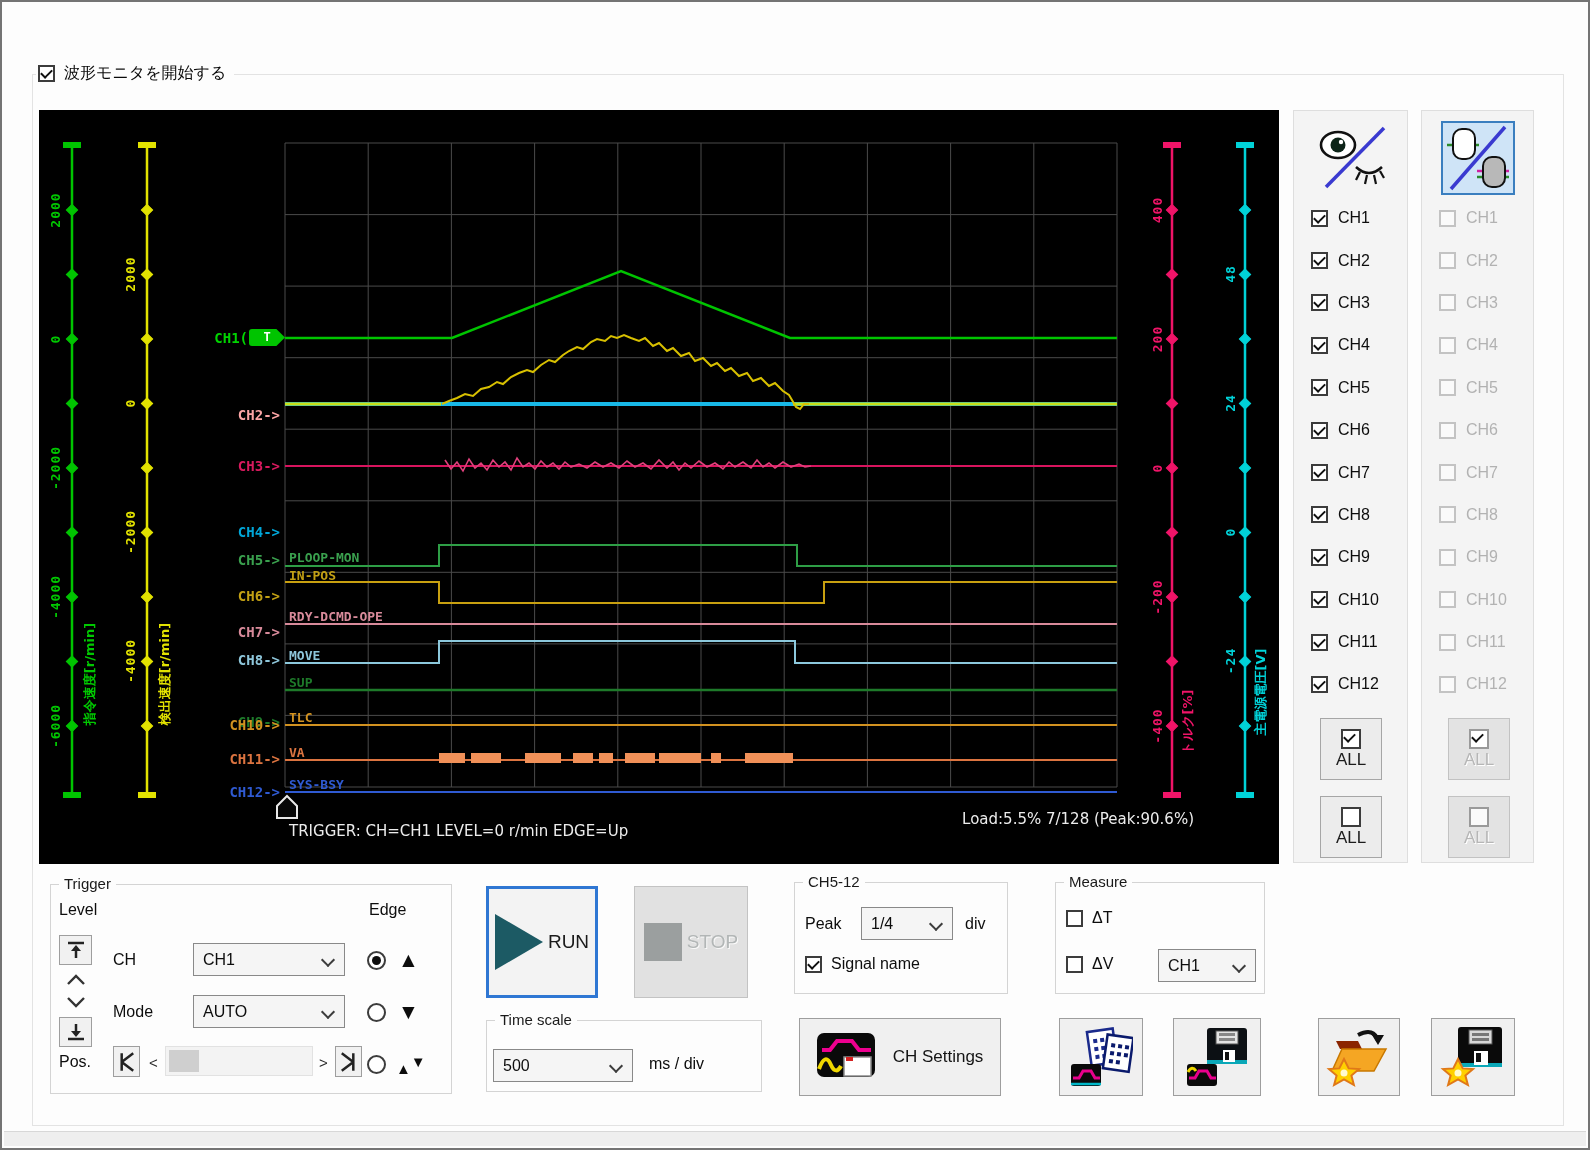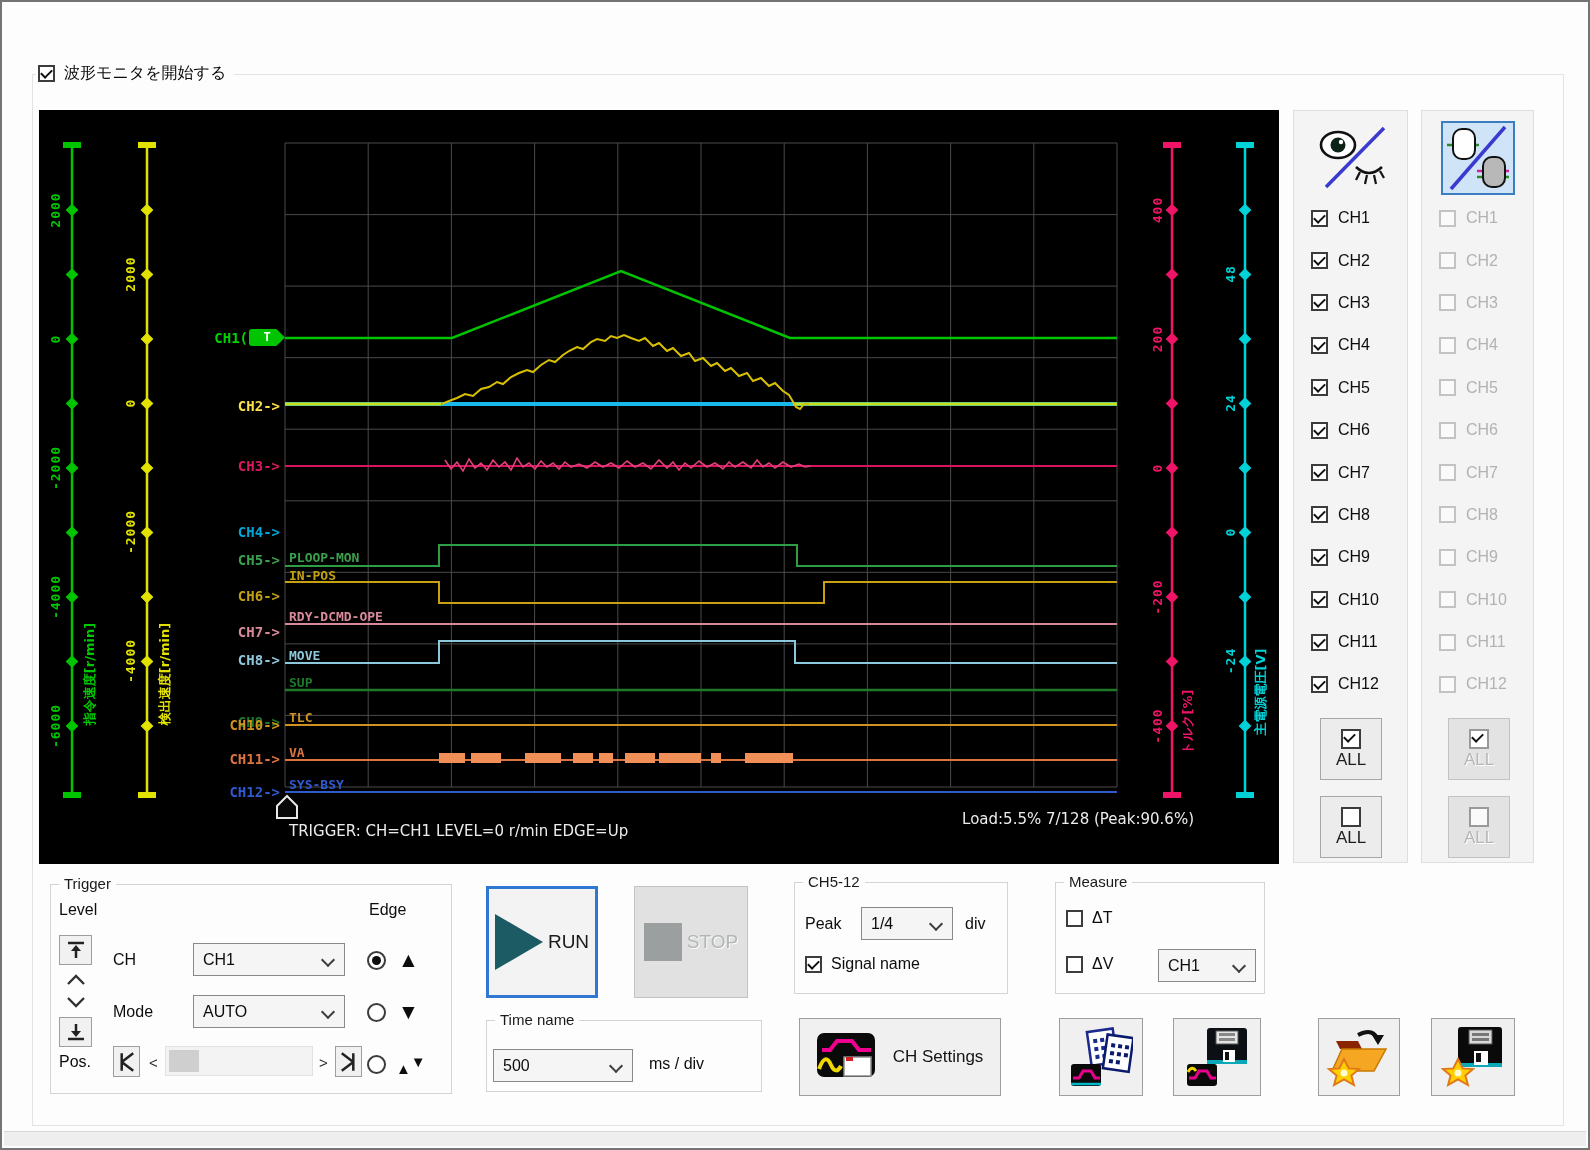--- a/index.html
+++ b/index.html
@@ -222,21 +222,21 @@
 
     
     <span class="vtitle ax-green" style="left:-45px;top:556px">指令速度[r/min]</span>
     <span class="vtitle ax-yellow" style="left:30px;top:556px">検出速度[r/min]</span>
     <span class="vtitle ax-pink" style="left:1053px;top:604px">トルク[%]</span>
     <span class="vtitle ax-cyan" style="left:1126px;top:574px">主電源電圧[V]</span>
 
     
     <div class="chlabel" style="top: 219px; width: 209px; color: rgb(0, 212, 0);">CH1(</div>
     <div class="tflag" style="left:210px;top:219px">T</div>
-    <div class="chlabel" style="top: 287px; color: #fde047;">CH2-&gt;</div>
+    <div class="chlabel" style="top: 296px; color: #fca5a5;">CH2-&gt;</div>
     <div class="chlabel" style="top: 347px; color: rgb(216, 26, 94);">CH3-&gt;</div>
     <div class="chlabel" style="top: 413px; color: rgb(0, 166, 216);">CH4-&gt;</div>
     <div class="chlabel" style="top: 441px; color: rgb(58, 160, 78);">CH5-&gt;</div>
     <div class="chlabel" style="top: 477px; color: rgb(194, 160, 20);">CH6-&gt;</div>
     <div class="chlabel" style="top: 513px; color: rgb(216, 138, 154);">CH7-&gt;</div>
     <div class="chlabel" style="top: 541px; color: rgb(142, 198, 218);">CH8-&gt;</div>
     <div class="chlabel" style="top: 571px; color: rgb(30, 122, 42); margin-top: 32px;">CH9-&gt;</div>
     <div class="chlabel" style="top: 606px; color: rgb(210, 146, 32);">CH10-&gt;</div>
     <div class="chlabel" style="top: 640px; color: rgb(220, 116, 64);">CH11-&gt;</div>
     <div class="chlabel" style="top: 673px; color: rgb(47, 90, 210);">CH12-&gt;</div>
@@ -482,21 +482,21 @@
   <div class="bigbtn run" style="left:484px;top:884px;width:112px;height:112px">
     <span class="play"></span>
     <span class="lbl">RUN</span>
   </div>
   <div class="bigbtn stop" style="left:632px;top:884px;width:114px;height:112px">
     <span class="stopsq"></span>
     <span class="lbl">STOP</span>
   </div>
 
   <div class="group" style="left:484px;top:1018px;width:276px;height:72px">
-    <span class="legend">Time name</span>
+    <span class="legend">Time scale</span>
     <div class="combo" style="left:6px;top:28px;width:140px"><span>500</span></div>
     <span class="flabel" style="left:162px;top:34px">ms / div</span>
   </div>
 
   <div class="group" style="left:792px;top:880px;width:214px;height:112px">
     <span class="legend">CH5-12</span>
     <span class="flabel" style="left:10px;top:32px">Peak</span>
     <div class="combo" style="left:66px;top:24px;width:92px"><span>1/4</span></div>
     <span class="flabel" style="left:170px;top:32px">div</span>
     <label class="abs" style="left:10px;top:72px;display:flex;gap:9px;align-items:center;font-size:16px;color:#0d0d0d">

